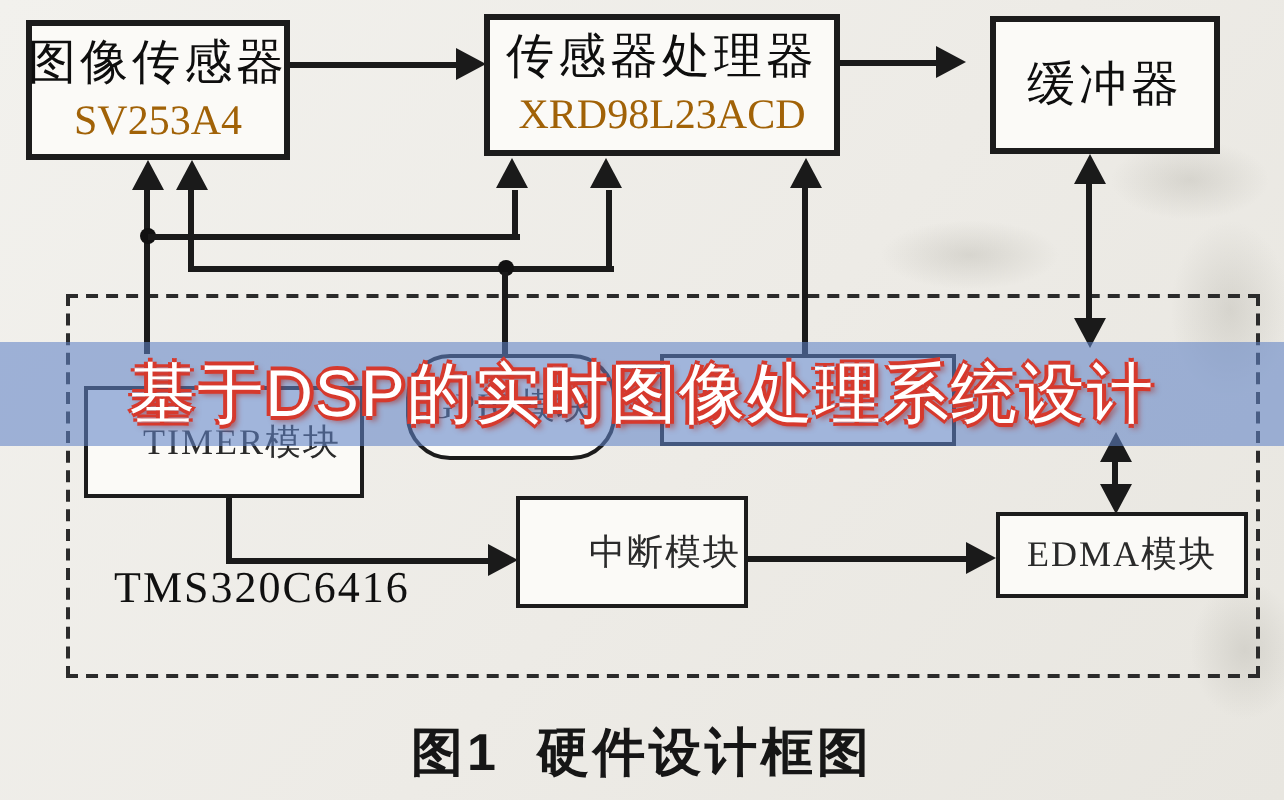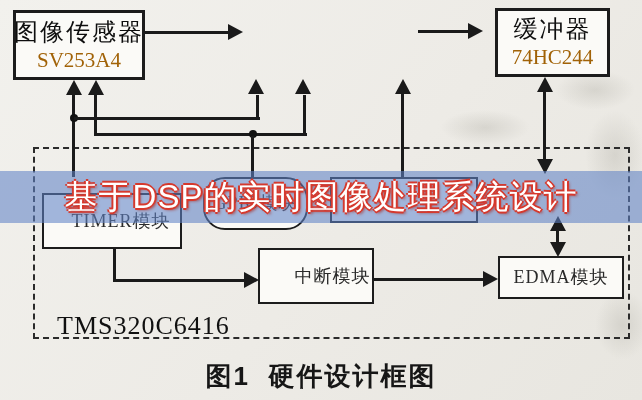--- a/index.html
+++ b/index.html
@@ -20,21 +20,21 @@
   .modbox{border-width:2px;}
   .modlabel{font-size:18px;color:#2a2a2a;letter-spacing:1px;white-space:nowrap;}
   .hline,.vline{position:absolute;background:#1a1a1a;z-index:2;}
   .hline{height:3px;}
   .vline{width:3px;}
   .ah{position:absolute;width:0;height:0;z-index:2;}
   .ah.up{border-left:8px solid transparent;border-right:8px solid transparent;border-bottom:15px solid #1a1a1a;}
   .ah.down{border-left:8px solid transparent;border-right:8px solid transparent;border-top:15px solid #1a1a1a;}
   .ah.right{border-top:8px solid transparent;border-bottom:8px solid transparent;border-left:15px solid #1a1a1a;}
   .dot{position:absolute;width:8px;height:8px;background:#111;border-radius:50%;z-index:2;}
-  .chip{position:absolute;left:57px;top:311px;font-size:26px;color:#101010;z-index:3;letter-spacing:1px;}
+  .chip{position:absolute;left:57px;top:281px;font-size:22px;color:#101010;z-index:3;letter-spacing:1px;}
   .banner{position:absolute;left:0;top:171px;width:642px;height:52px;
     background:rgba(97,131,199,0.58);z-index:10;
     display:flex;align-items:center;justify-content:center;}
   .banner-text{
     font-family:"Liberation Sans",sans-serif;font-weight:normal;font-size:33px;
     color:#ffffff;letter-spacing:1px;white-space:nowrap;
     text-shadow:-2px 0 0 #d6392d,2px 0 0 #d6392d,0 -2px 0 #d6392d,0 2px 0 #d6392d,2px 2px 3px rgba(165,25,15,0.75);}
   .caption{position:absolute;left:0;top:359px;width:642px;text-align:center;
     font-family:"Liberation Sans",sans-serif;font-weight:bold;font-size:26px;
     color:#161616;white-space:pre;z-index:3;letter-spacing:2px;}
@@ -87,23 +87,26 @@
   <div class="hline" style="left:113px;top:279px;width:133px;"></div>
   <div class="ah right" style="left:244px;top:272px;"></div>
 
   <div class="hline" style="left:374px;top:278px;width:110px;"></div>
   <div class="ah right" style="left:483px;top:271px;"></div>
 
   <div class="box" style="left:13px;top:10px;width:132px;height:70px;">
     <span class="cn">图像传感器</span>
     <span class="model">SV253A4</span>
   </div>
+  <div class="box" style="left:242px;top:7px;width:178px;height:71px;">
+    <span class="cn">传感器处理器</span>
+    <span class="model">XRD98L23ACD</span>
+  </div>
   <div class="box" style="left:495px;top:8px;width:115px;height:69px;">
     <span class="cn">缓冲器</span>
-    <span class="model">74HC244</span>
   </div>
 
   <div class="box modbox" style="left:42px;top:193px;width:140px;height:56px;padding-left:18px;">
     <span class="modlabel">TIMER模块</span>
   </div>
   <div class="box modbox" style="left:203px;top:177px;width:105px;height:53px;border-radius:22px;">
     <span class="modlabel">GPIO模块</span>
   </div>
   <div class="box modbox" style="left:330px;top:177px;width:148px;height:46px;">
     <span class="modlabel"></span>

